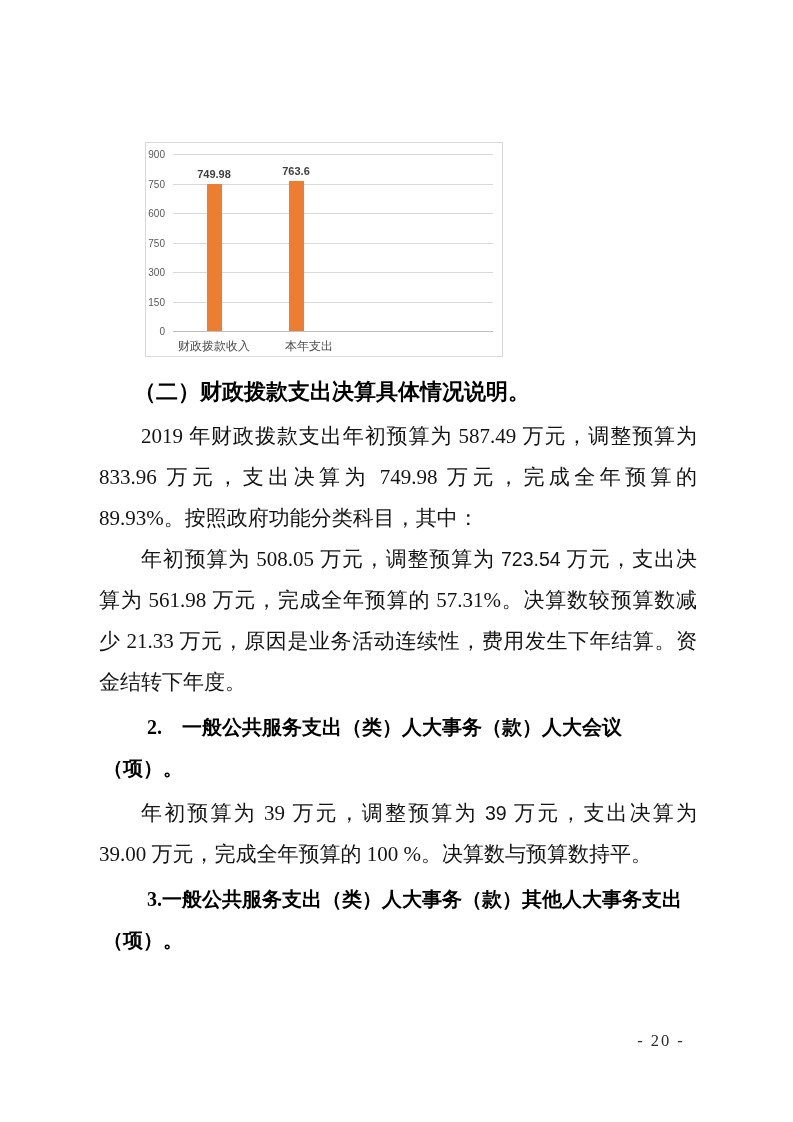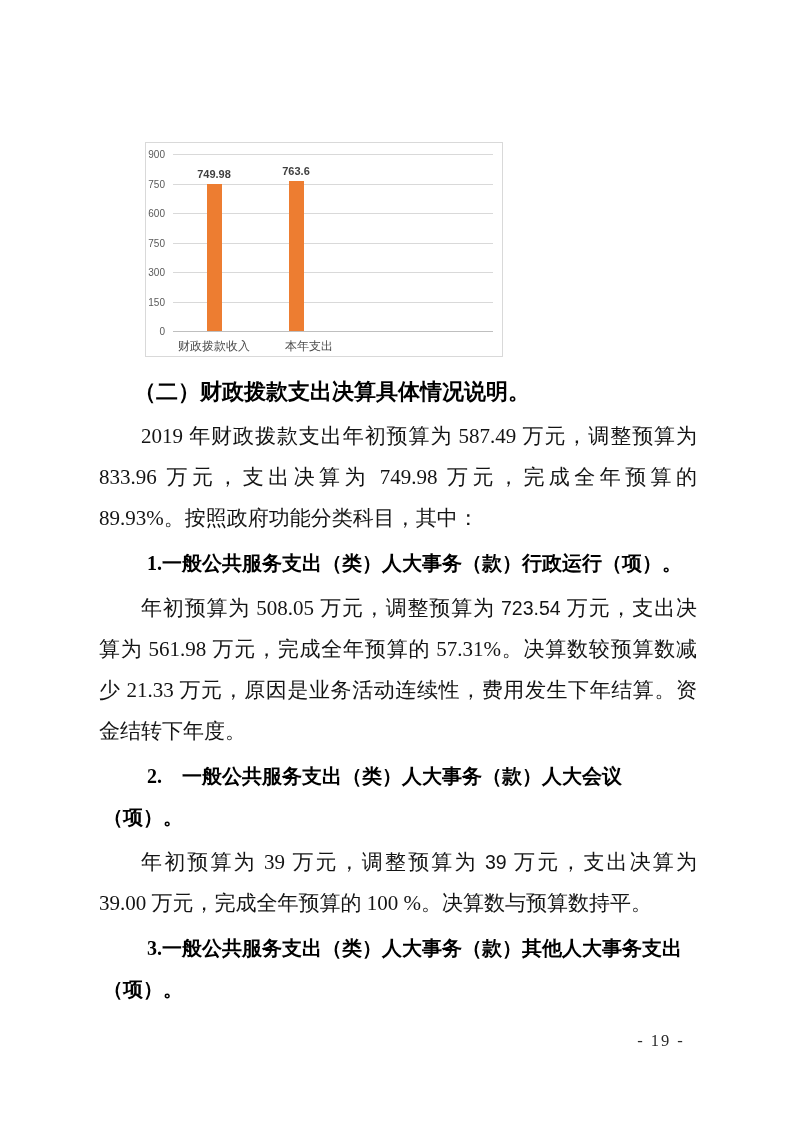--- a/index.html
+++ b/index.html
@@ -75,22 +75,21 @@
       <div class="dlabel" style="left: 68px; top: 24.5039px; color: rgb(63, 63, 63);">749.98</div>
       <div class="xlabel" style="left: 68px; top: 195px;">财政拨款收入</div>
       <div class="bar" style="left: 142.5px; top: 37.8253px; width: 15px; height: 150.175px; background: rgb(237, 125, 49);"></div>
       <div class="dlabel" style="left: 150px; top: 21.8253px; color: rgb(63, 63, 63);">763.6</div>
       <div class="xlabel" style="left: 163px; top: 195px;">本年支出</div>
     </figure>
 
   <main class="textblock">
       <h2 class="h2"><span>（二）财政拨款支出决算具体情况说明。</span></h2>
       <p class="p"><span>2019 年财政拨款支出年初预算为 587.49 万元，调整预算为 833.96 万元，支出决算为 749.98 万元，完成全年预算的 89.93%。按照政府功能分类科目，其中：</span></p>
-      <h2 class="h3"><span>1.一般公共服务支出（类）人大事务（款）行政运行（项）。</span></h2>
       <p class="p"><span>年初预算为 508.05 万元，调整预算为 </span><span class="sans">723.54</span><span> 万元，支出决算为 561.98 万元，完成全年预算的 57.31%。决算数较预算数减少 21.33 万元，原因是业务活动连续性，费用发生下年结算。资金结转下年度。</span></p>
       <h2 class="h3"><span>2. 一般公共服务支出（类）人大事务（款）人大会议（项）。</span></h2>
       <p class="p"><span>年初预算为 39 万元，调整预算为 </span><span class="sans">39</span><span> 万元，支出决算为 39.00 万元，完成全年预算的 100 %。决算数与预算数持平。</span></p>
       <h2 class="h3"><span>3.一般公共服务支出（类）人大事务（款）其他人大事务支出（项）。</span></h2>
     </main>
 
-  <div class="footer">- 19 -</div>
+  <div class="footer">- 20 -</div>
 
 </div>
 
 </body></html>

